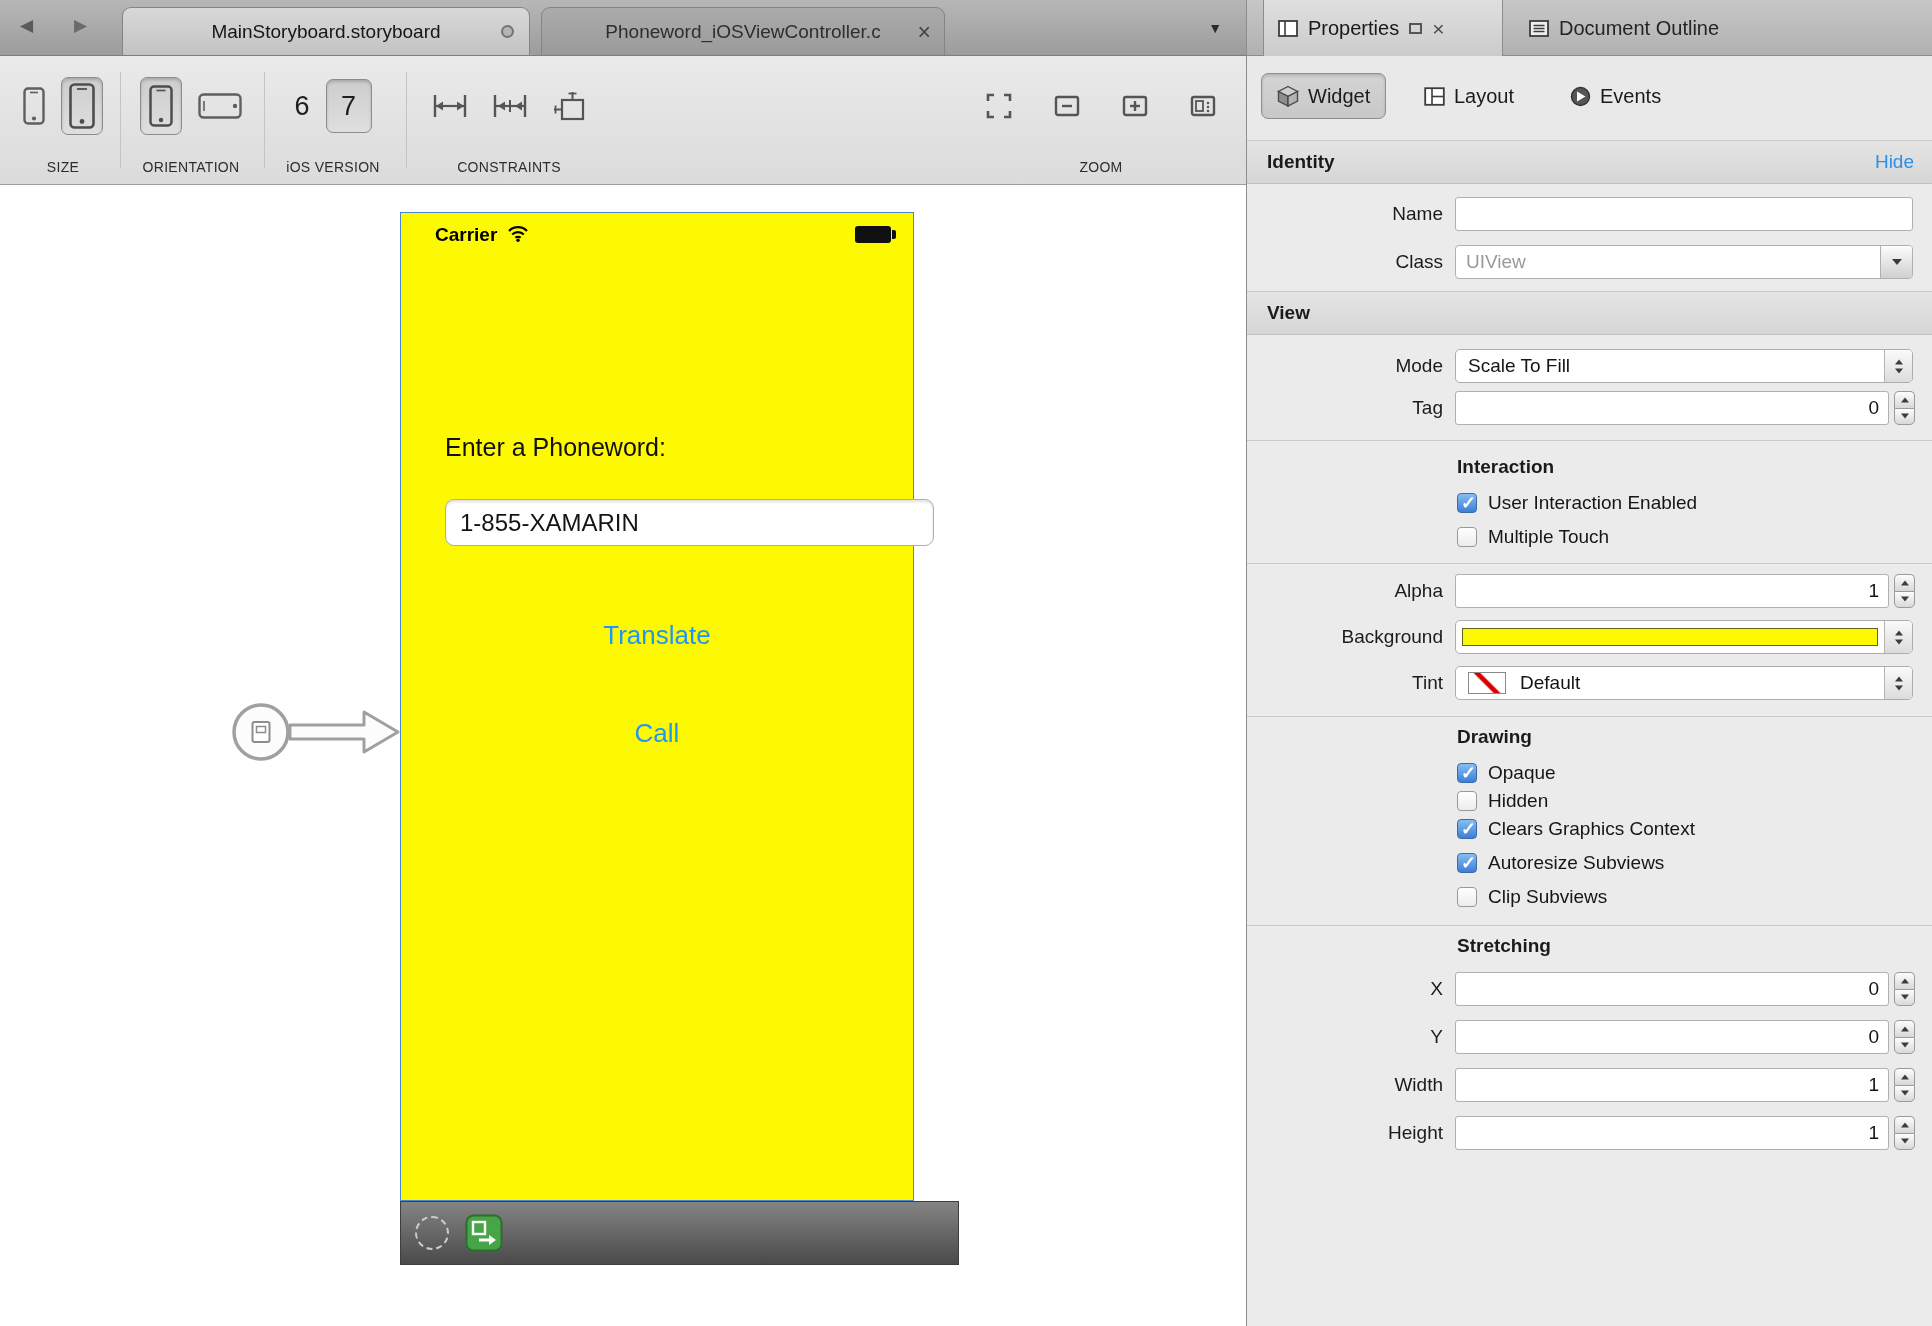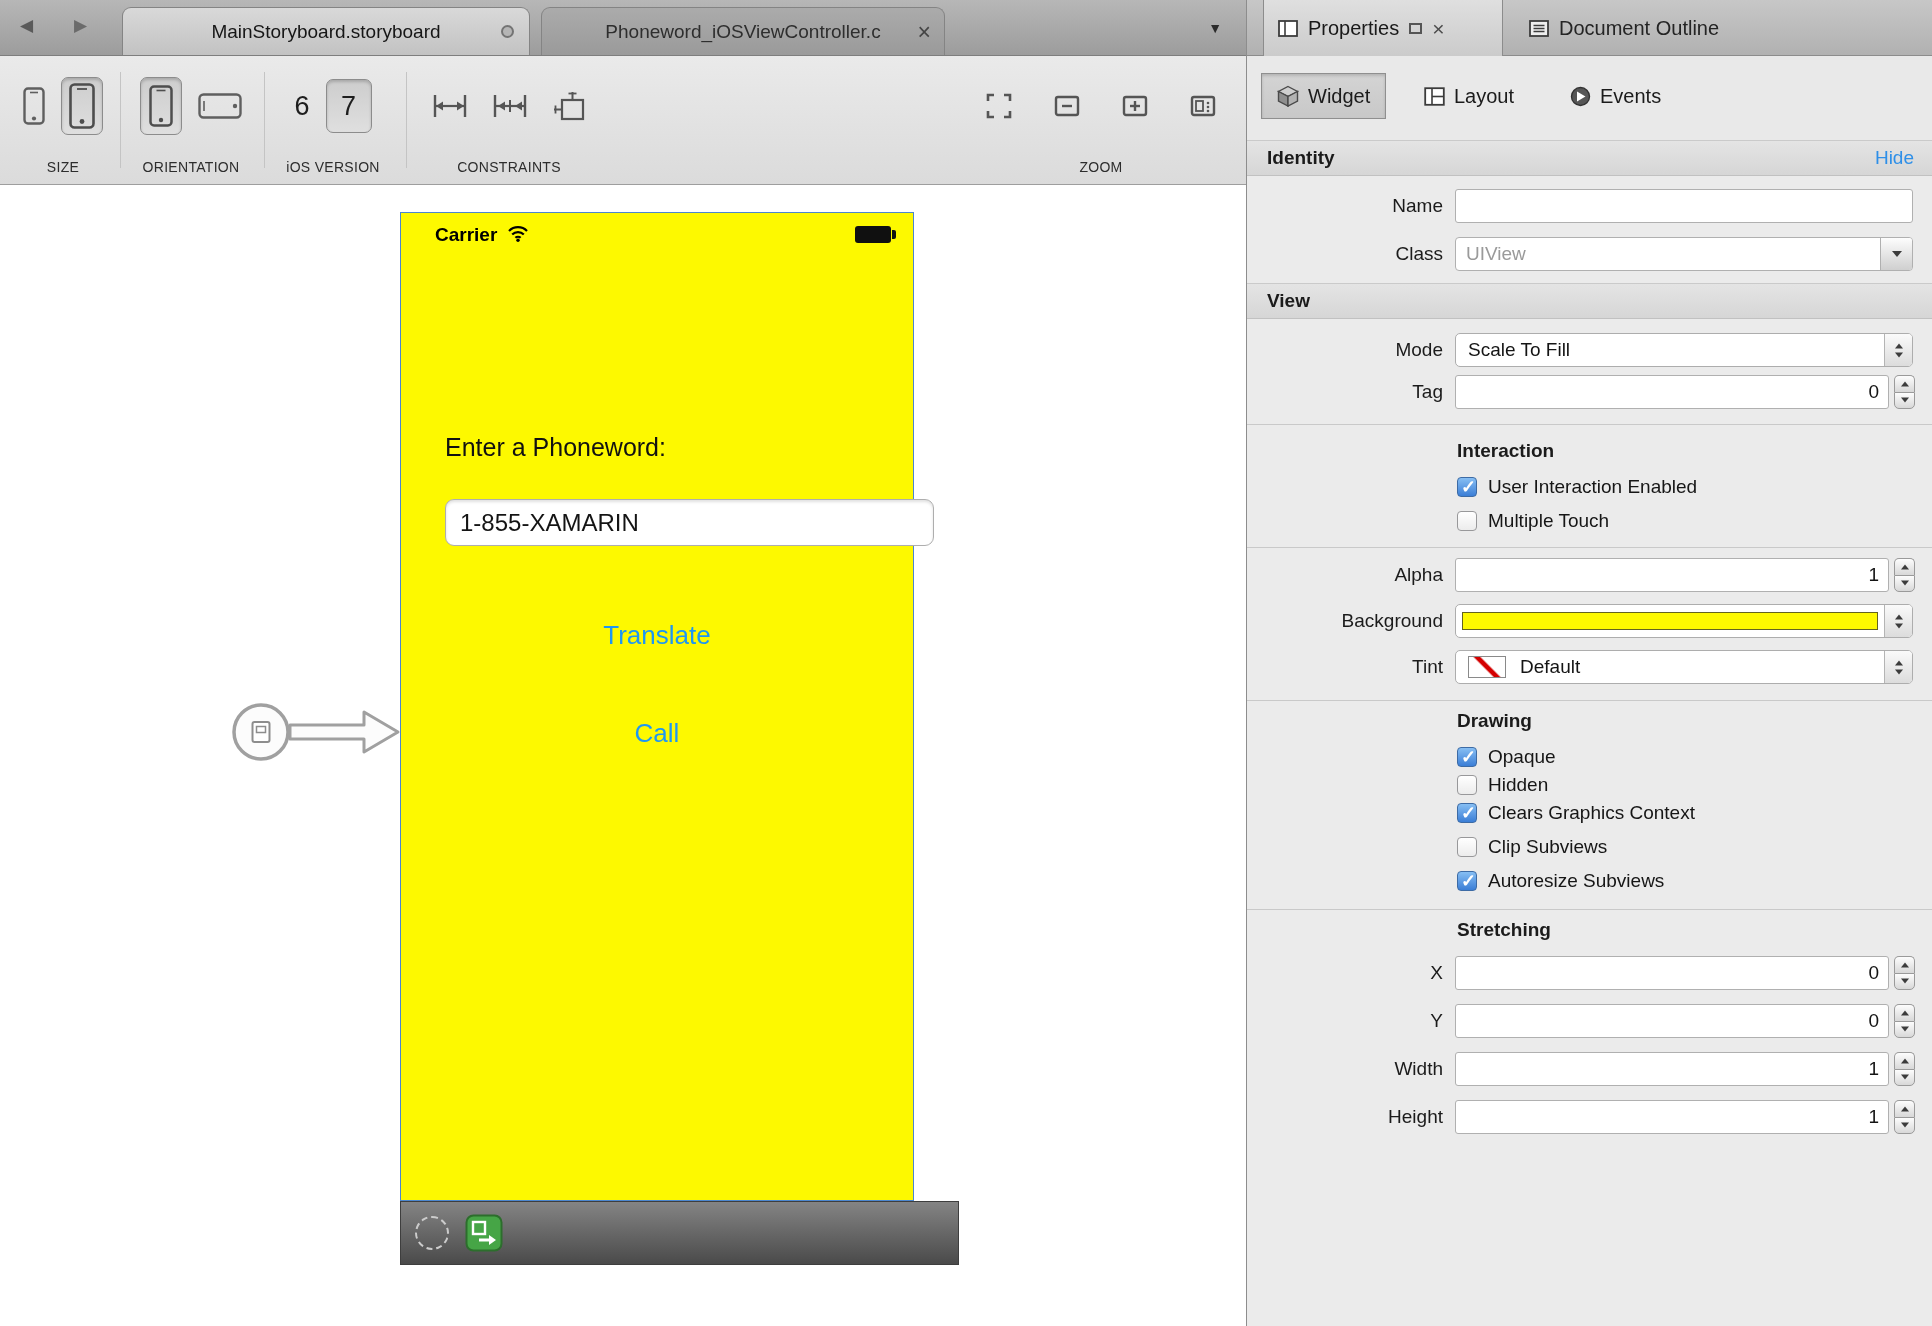--- a/index.html
+++ b/index.html
@@ -54,27 +54,27 @@
 
   
   .inspector{position:absolute;left:1246px;top:0;width:686px;height:100%;background:#ebebeb;border-left:1px solid #8d8d8d;}
   .itabbar{position:relative;height:56px;background:linear-gradient(#c7c7c7,#b1b1b1);border-bottom:1px solid #8c8c8c;}
   .itab{position:absolute;top:0;height:56px;display:flex;align-items:center;gap:10px;font-size:20px;padding:0 14px;}
   .itab.active{left:16px;width:240px;background:linear-gradient(#dfdfdf,#cbcbcb);border-left:1px solid #8c8c8c;border-right:1px solid #8c8c8c;color:#191919;}
   .itab.inactive{left:268px;color:#242424;}
   .float-box{width:13px;height:11px;border:2px solid #555;display:inline-block;}
   .mini-x{font-size:21px;color:#4c4c4c;line-height:1;}
   .isubbar{position:relative;height:84px;background:#e9e9e9;}
-  .segbtn{position:absolute;top:17px;height:46px;display:flex;align-items:center;gap:9px;font-size:20px;color:#1b1b1b;padding:0 15px;border-radius:0;}
+  .segbtn{position:absolute;top:17px;height:46px;display:flex;align-items:center;gap:9px;font-size:20px;color:#1b1b1b;padding:0 15px;border-radius:7px;}
   .segbtn.selected{border:1px solid #8f8f8f;background:linear-gradient(#d4d4d4,#c8c8c8);box-shadow:inset 0 2px 3px rgba(0,0,0,.15);}
   #btn-widget{left:14px;}
   #btn-layout{left:162px;}
   #btn-events{left:308px;}
 
-  .band{height:36px;background:linear-gradient(#e4e4e4,#d6d6d6);border-top:1px solid #cacaca;border-bottom:1px solid #c1c1c1;display:flex;align-items:center;font-weight:bold;font-size:19px;color:#1b1b1b;padding-left:20px;}
+  .band{height:44px;background:linear-gradient(#e4e4e4,#d6d6d6);border-top:1px solid #cacaca;border-bottom:1px solid #c1c1c1;display:flex;align-items:center;font-weight:bold;font-size:19px;color:#1b1b1b;padding-left:20px;}
   .hide-link{margin-left:auto;margin-right:18px;font-weight:400;color:#2e8fe8;font-size:19px;}
   .irow{display:flex;align-items:center;}
   .ilabel{width:208px;text-align:right;padding-right:12px;font-size:19px;color:#1b1b1b;flex:none;}
   .ifield{height:34px;background:#fff;border:1px solid #b0b0b0;border-radius:3px;font-size:19px;color:#141414;padding:0 9px;}
   .ifield.full{width:458px;}
   .numfield{width:434px;text-align:right;}
   .combo{position:relative;width:458px;height:34px;background:#fff;border:1px solid #b0b0b0;border-radius:4px;display:flex;align-items:center;padding-left:10px;font-size:19px;}
   .combo .muted{color:#9a9a9a;}
   .combo-cap{position:absolute;right:0;top:0;bottom:0;width:32px;border-left:1px solid #b0b0b0;background:linear-gradient(#fdfdfd,#cfcfcf);border-radius:0 3px 3px 0;display:flex;align-items:center;justify-content:center;}
   .popup{position:relative;width:458px;height:34px;background:#fff;border:1px solid #adadad;border-radius:5px;font-size:19px;color:#141414;display:flex;align-items:center;padding-left:12px;}
@@ -431,26 +431,26 @@
     </div>
     <div class="chkrow" style="">
       <span class="checkbox"></span>
       <span>Hidden</span>
     </div>
     <div class="chkrow" style="text-align:right;">
       <span class="checkbox checked"></span>
       <span>Clears Graphics Context</span>
     </div>
     <div class="chkrow" style="margin-top:6px;">
+      <span class="checkbox checked"></span>
+      <span>Autoresize Subviews</span>
+    </div>
+    <div class="chkrow" style="margin-top:6px;">
       <span class="checkbox"></span>
       <span>Clip Subviews</span>
-    </div>
-    <div class="chkrow" style="margin-top:6px;">
-      <span class="checkbox checked"></span>
-      <span>Autoresize Subviews</span>
     </div>
 
     <hr class="isep" style="margin-top:14px;">
 
     <div class="iheader" style="margin-top:6px;">Stretching</div>
 
     <div class="irow" style="margin-top:12px;">
       <span class="ilabel">X</span>
       <input class="ifield numfield" value="0" style="">
       <div class="stepper">

